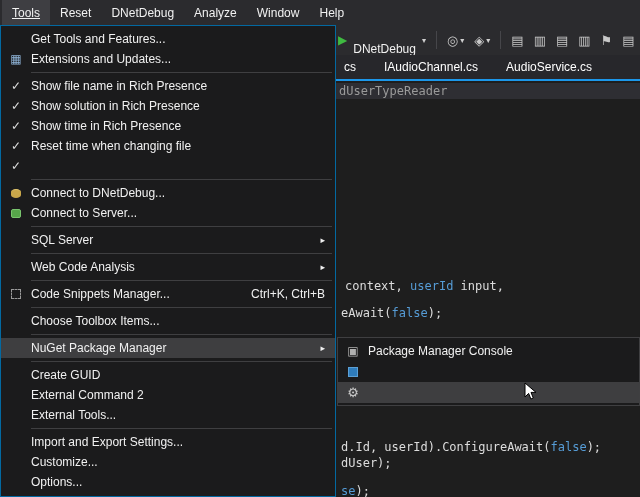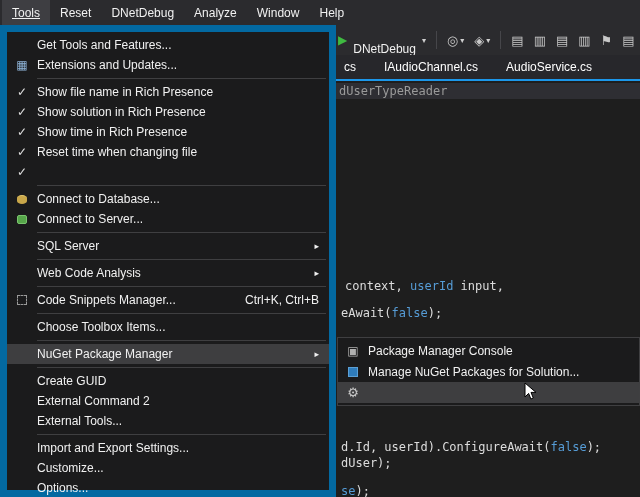--- a/index.html
+++ b/index.html
@@ -50,21 +50,21 @@
   
   .code-line {
     position: absolute; left: 341px; z-index: 1;
     font-family: "DejaVu Sans Mono", monospace; font-size: 12px;
     color: #dcdcdc; white-space: pre;
   }
   .kw { color: #569cd6; }
   
   .tools-menu {
     position: absolute; left: 0; top: 25px; width: 336px; bottom: 0;
-    background: #1b1b1c; border: 7px solid #0369a1;
+    background: #1b1b1c; border: 1px solid #0369a1;
     padding-top: 3px; z-index: 10;
   }
   .mi { height: 20px; display: flex; align-items: center; padding-right: 10px; cursor: default; }
   .mi.hl { background: #3e3e40; }
   .mi-icon { width: 30px; flex: none; display: flex; justify-content: center; align-items: center; color: #e8e8e8; font-size: 12px; }
   .mi-label { flex: 1; white-space: nowrap; color: #f1f1f1; }
   .mi-shortcut { color: #f1f1f1; margin-left: 18px; white-space: nowrap; }
   .mi-arrow { color: #f1f1f1; font-size: 9px; margin-left: 10px; }
   .sep { height: 1px; background: #3f3f41; margin: 3px 3px 3px 30px; }
   .submenu {
@@ -169,21 +169,21 @@
   <div class="mi">
     <span class="mi-icon check">✓</span>
   </div>
 
   <div class="sep"></div>
 
   <div class="mi">
     <span class="mi-icon">
         <span class="ic-db"></span>
       </span>
-    <span class="mi-label">Connect to Database...</span>
+    <span class="mi-label">Connect to DNetDebug...</span>
   </div>
   <div class="mi">
     <span class="mi-icon">
         <span class="ic-server"></span>
       </span>
     <span class="mi-label">Connect to Server...</span>
   </div>
 
   <div class="sep"></div>
 
@@ -259,21 +259,20 @@
 
 <div class="submenu">
   <div class="mi smi">
     <span class="mi-icon ic-console">▣</span>
     <span class="mi-label">Package Manager Console</span>
   </div>
   <div class="mi smi">
     <span class="mi-icon">
         <span class="ic-nuget"></span>
       </span>
-    <span class="mi-label">Manage NuGet Packages for Solution...</span>
   </div>
   <div class="mi smi hl">
     <span class="mi-icon ic-gear">⚙</span>
   </div>
 </div>
 
 <div class="cursor">
   <svg width="13" height="20" viewBox="0 0 13 20">
     <path d="M1,1 L1,15 L4.6,11.4 L6.9,17 L9.3,16 L7,10.4 L12,10.4 Z" fill="#ffffff" stroke="#000000" stroke-width="1"></path>
   </svg>

